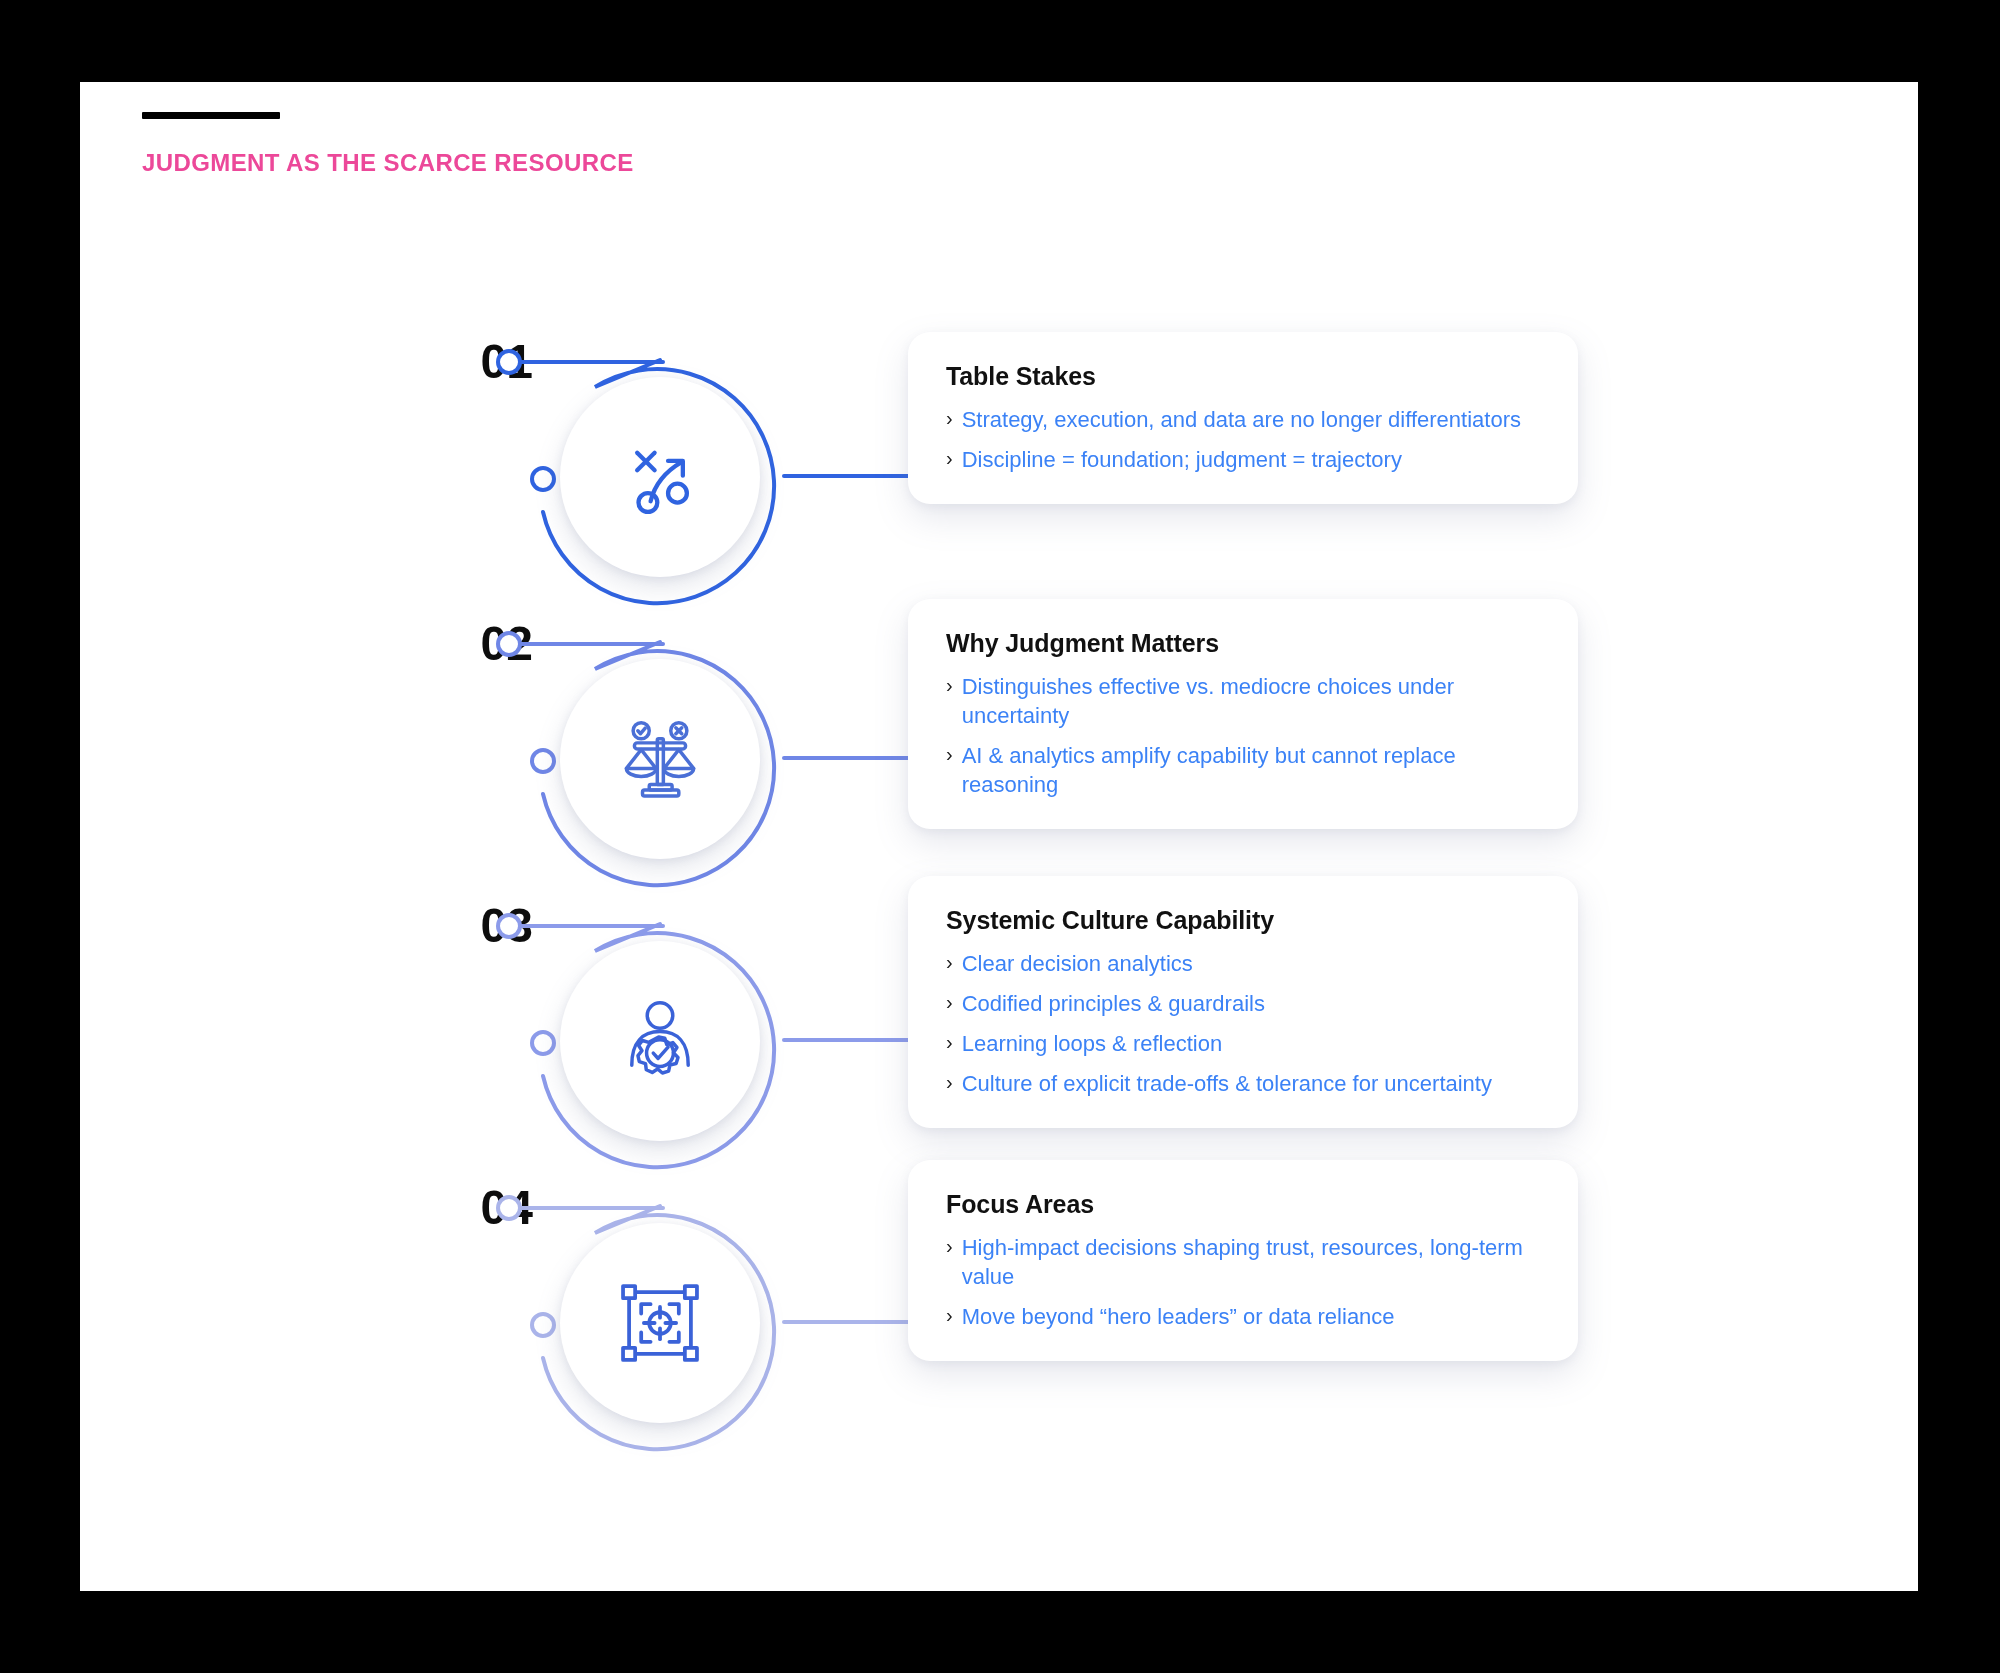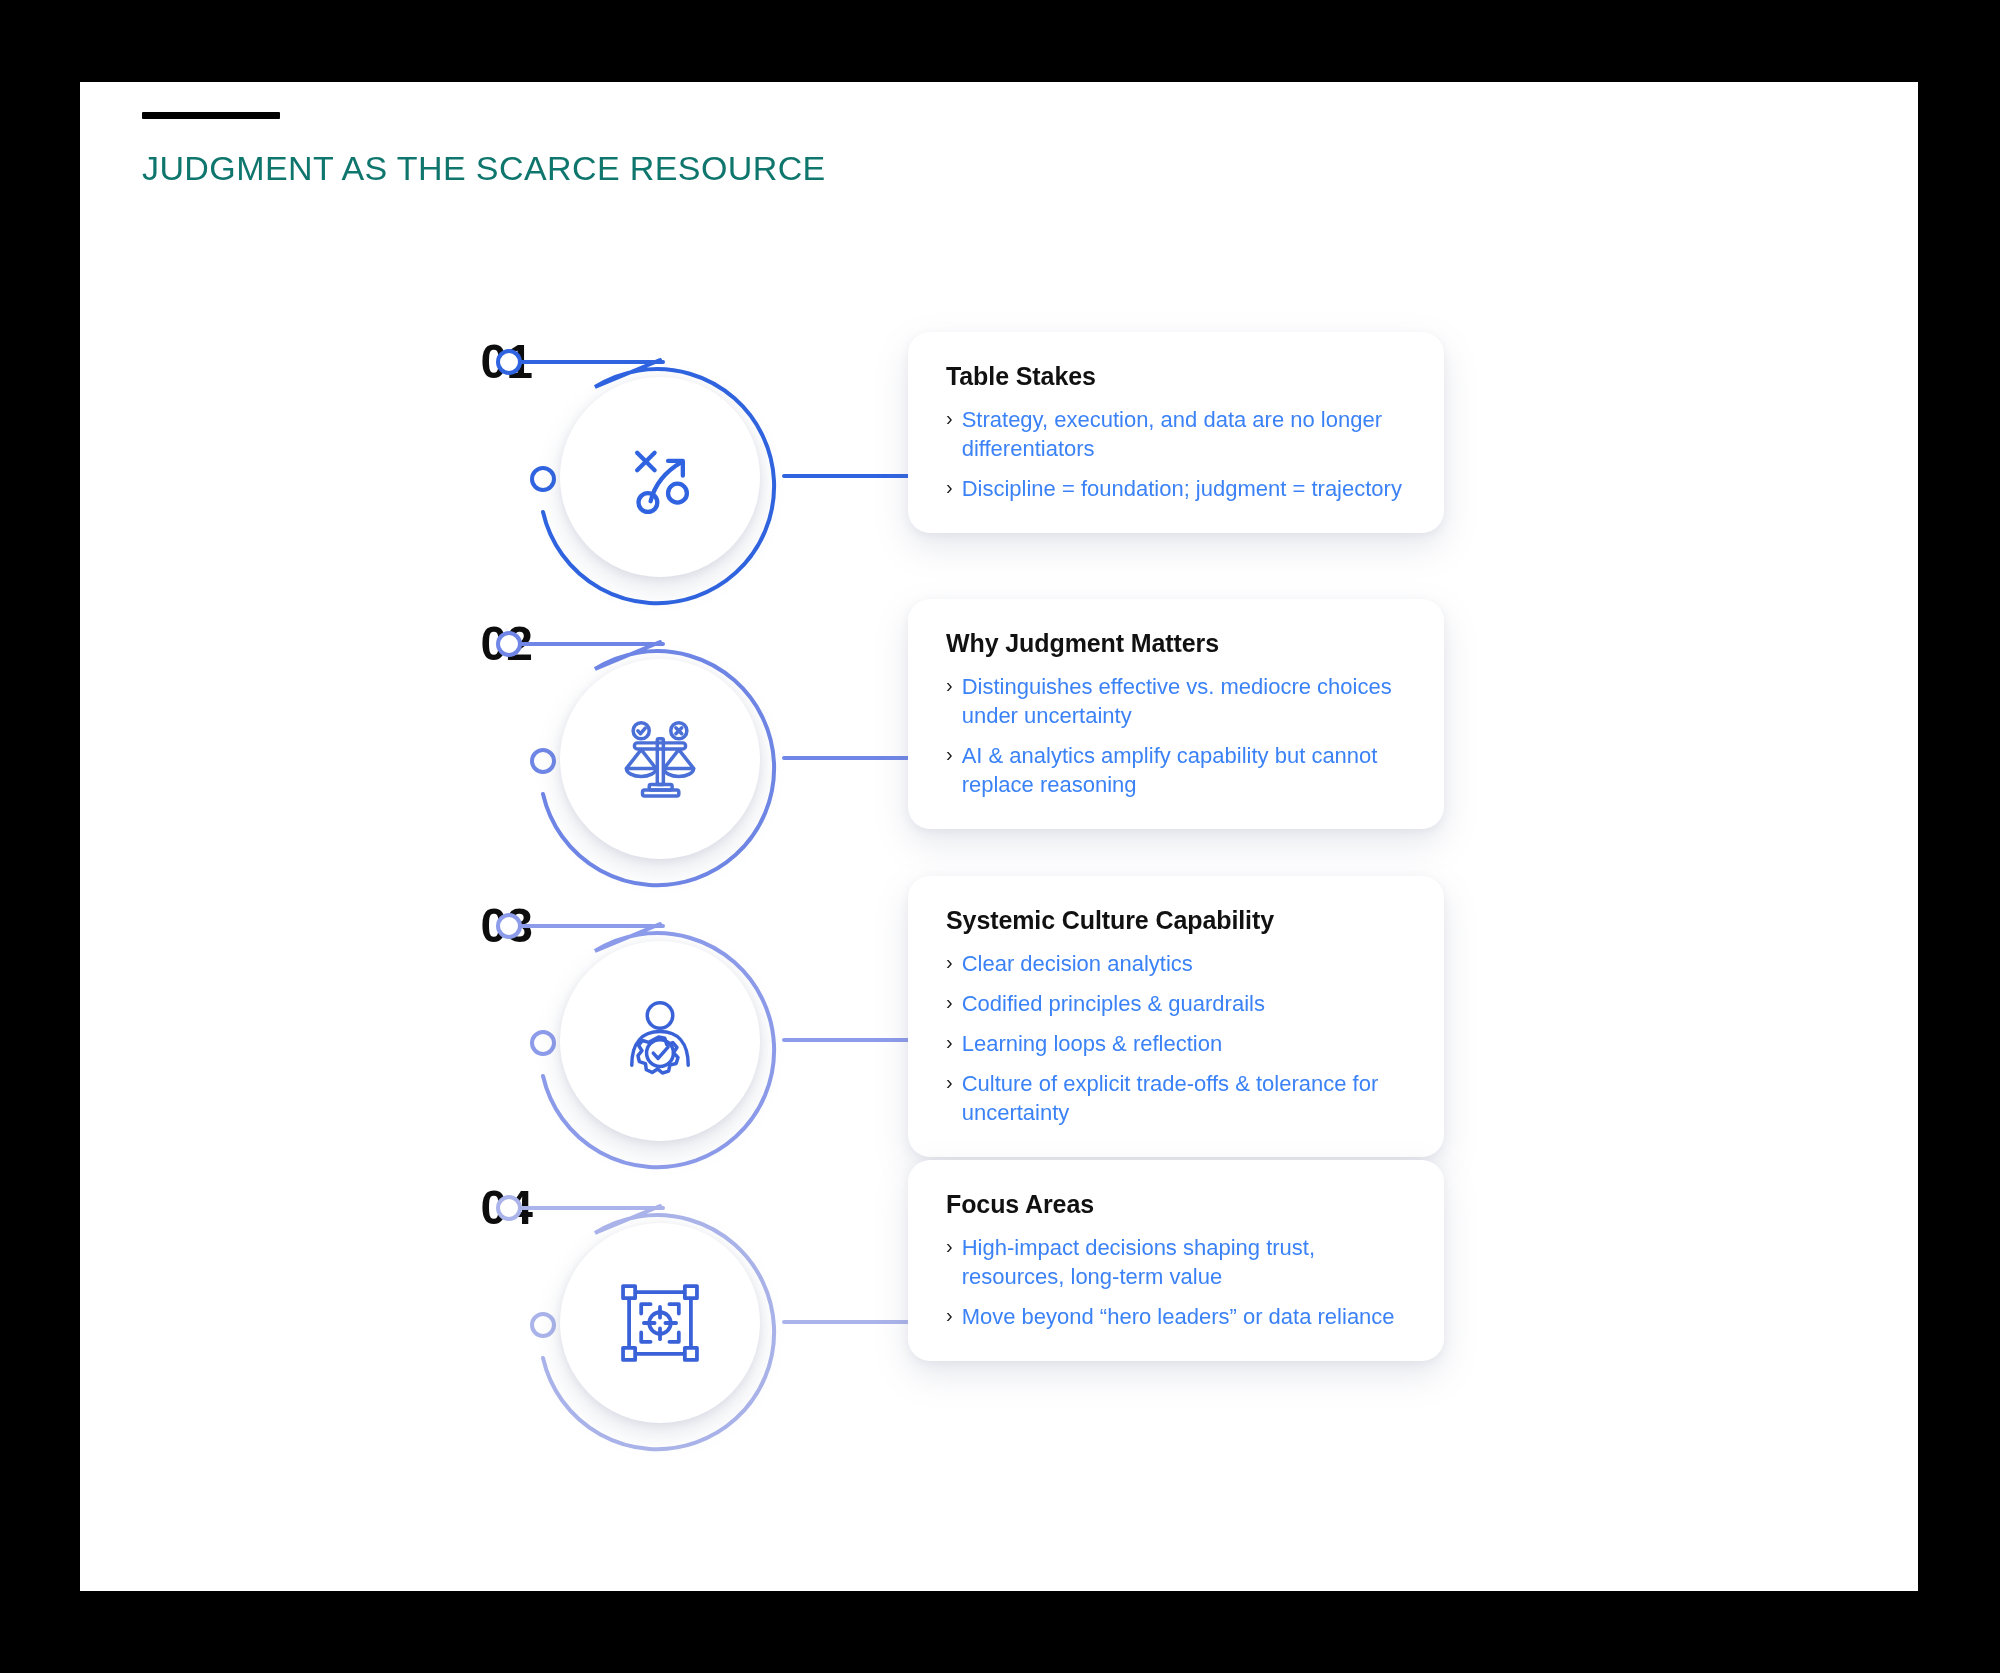--- a/index.html
+++ b/index.html
@@ -29,24 +29,24 @@
     top: 30px;
   }
   .title-rule {
     width: 138px;
     height: 7px;
     background: #000000;
     border-radius: 1px;
     margin-bottom: 30px;
   }
   .slide-title {
-    font-size: 34px;
-    font-weight: 400;
+    font-size: 24px;
+    font-weight: 700;
     letter-spacing: 0.4px;
-    color: #0f766e;
+    color: #ec4899;
     white-space: nowrap;
   }
 
   
   .steps {
     position: absolute;
     left: 0;
     top: 240px;
     width: 100%;
   }
@@ -119,21 +119,21 @@
     height: 4px;
     width: 130px;
     border-radius: 2px;
   }
 
   
   .card {
     position: absolute;
     left: 828px;
     top: 0;
-    width: 536px;
+    width: 670px;
     background: #ffffff;
     border-radius: 22px;
     padding: 30px 22px 30px 38px;
     box-shadow:
       0 14px 34px rgba(120,130,160,0.18),
       0 3px 10px rgba(120,130,160,0.10);
   }
   .card-title {
     font-size: 25px;
     font-weight: 700;

